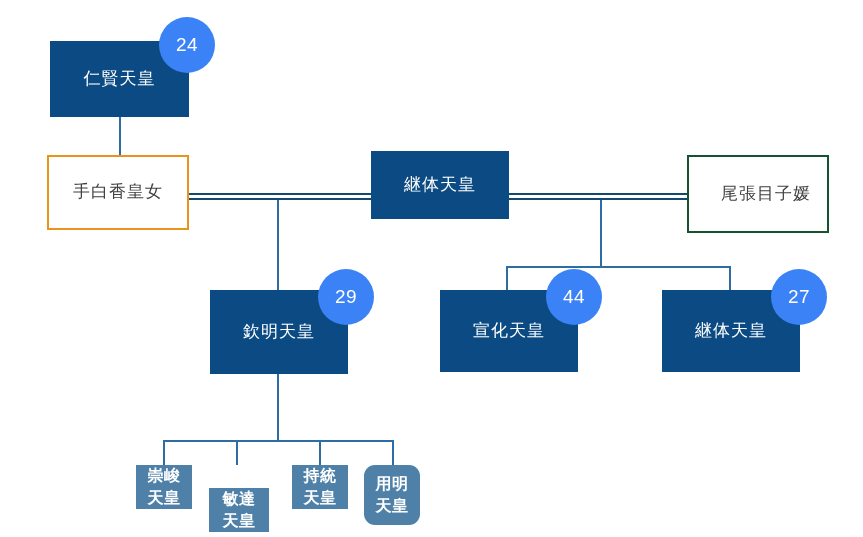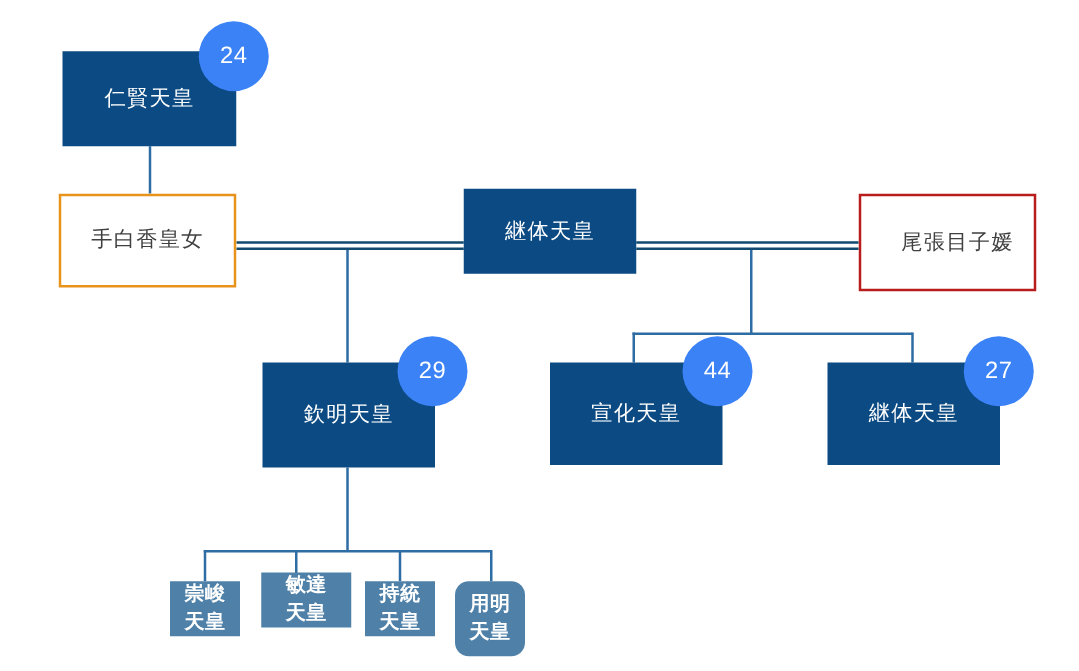--- a/index.html
+++ b/index.html
@@ -62,21 +62,21 @@
     letter-spacing: 1px;
   }
   .node.consort {
     background: #ffffff;
     color: #404040;
     font-size: 17px;
     letter-spacing: 1px;
     border: 2px solid #E8941C;
   }
   .node.consort.soft {
-    border: 2px solid #b91c1c;
+    border: 2px solid #14532d;
     padding-left: 16px;
   }
   .node.minor {
     background: #4F81A8;
     color: #ffffff;
     font-size: 16px;
     letter-spacing: 0.5px;
     font-weight: bold;
   }
 
@@ -148,21 +148,21 @@
     <span class="label">継体天皇</span>
   </div>
 
   <div class="node minor" style="left:136px; top:465px; width:56px; height:44px;">
     <span>
       <span class="label">崇峻</span>
       <span class="label">天皇</span>
     </span>
   </div>
 
-  <div class="node minor" style="left:209px; top:458px; width:72px; height:44px;">
+  <div class="node minor" style="left:209px; top:488px; width:60px; height:44px;">
     <span>
       <span class="label">敏達</span>
       <span class="label">天皇</span>
     </span>
   </div>
 
   <div class="node minor" style="left:292px; top:465px; width:56px; height:44px;">
     <span>
       <span class="label">持統</span>
       <span class="label">天皇</span>

